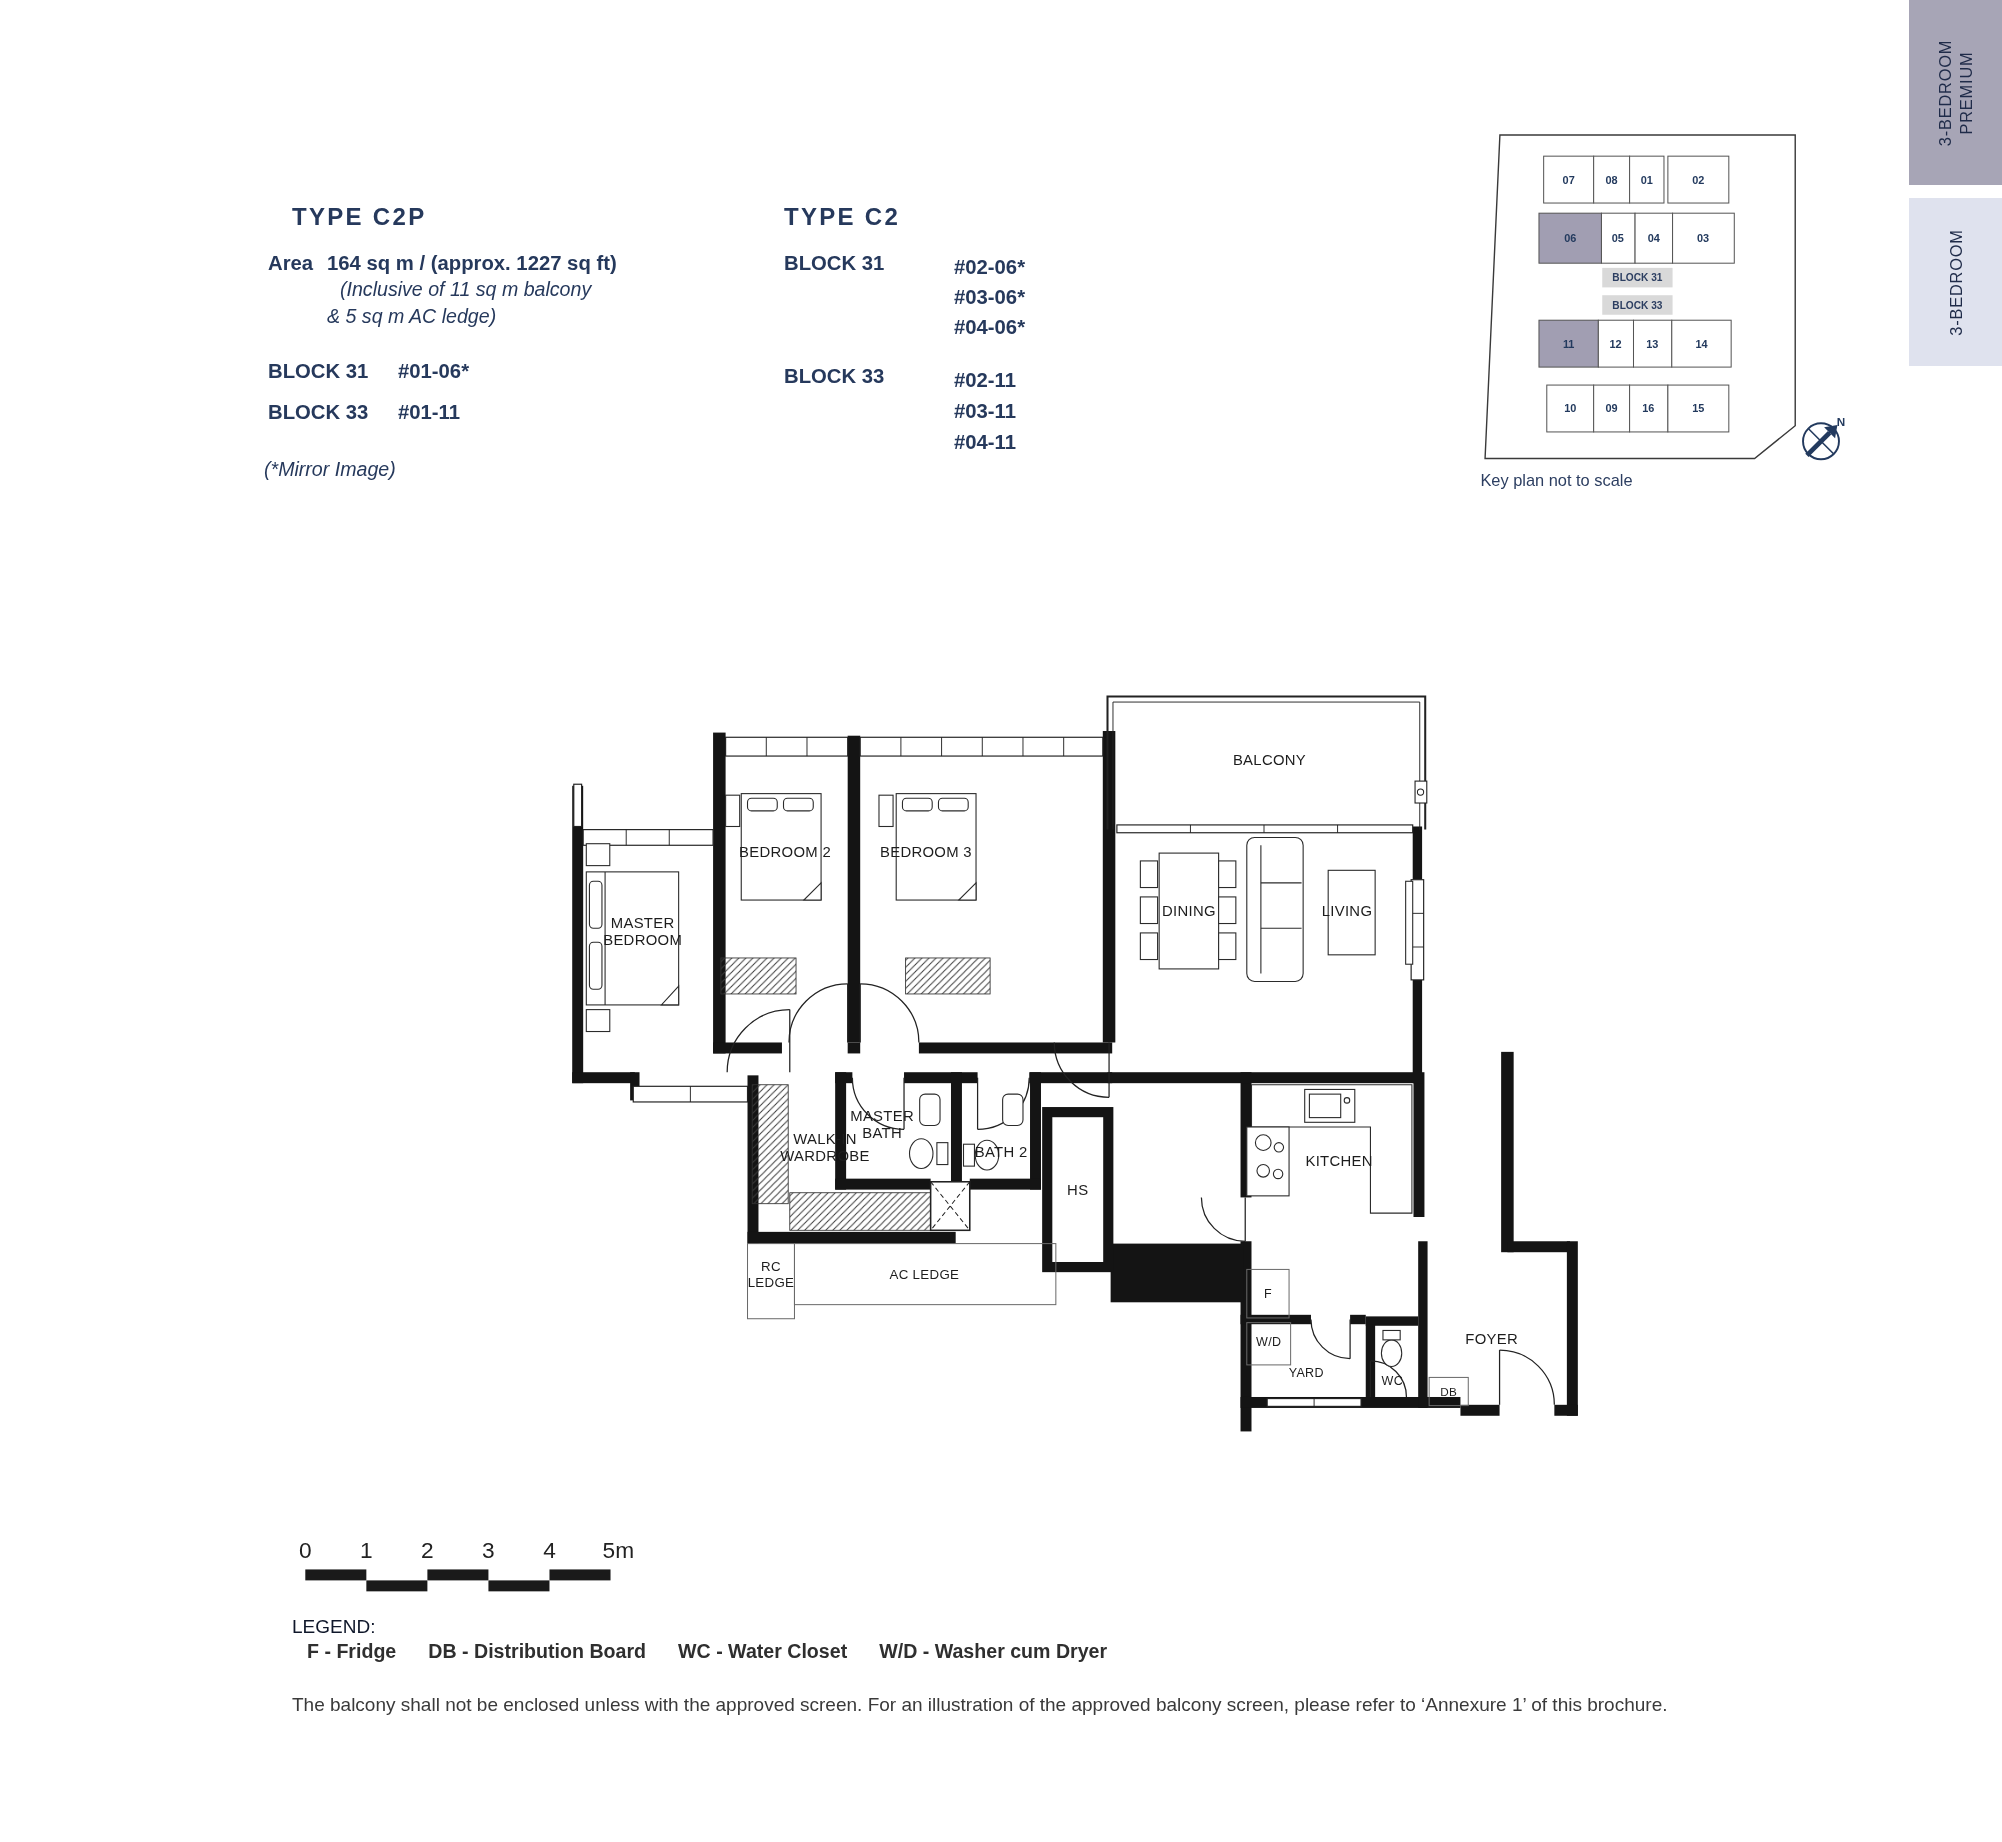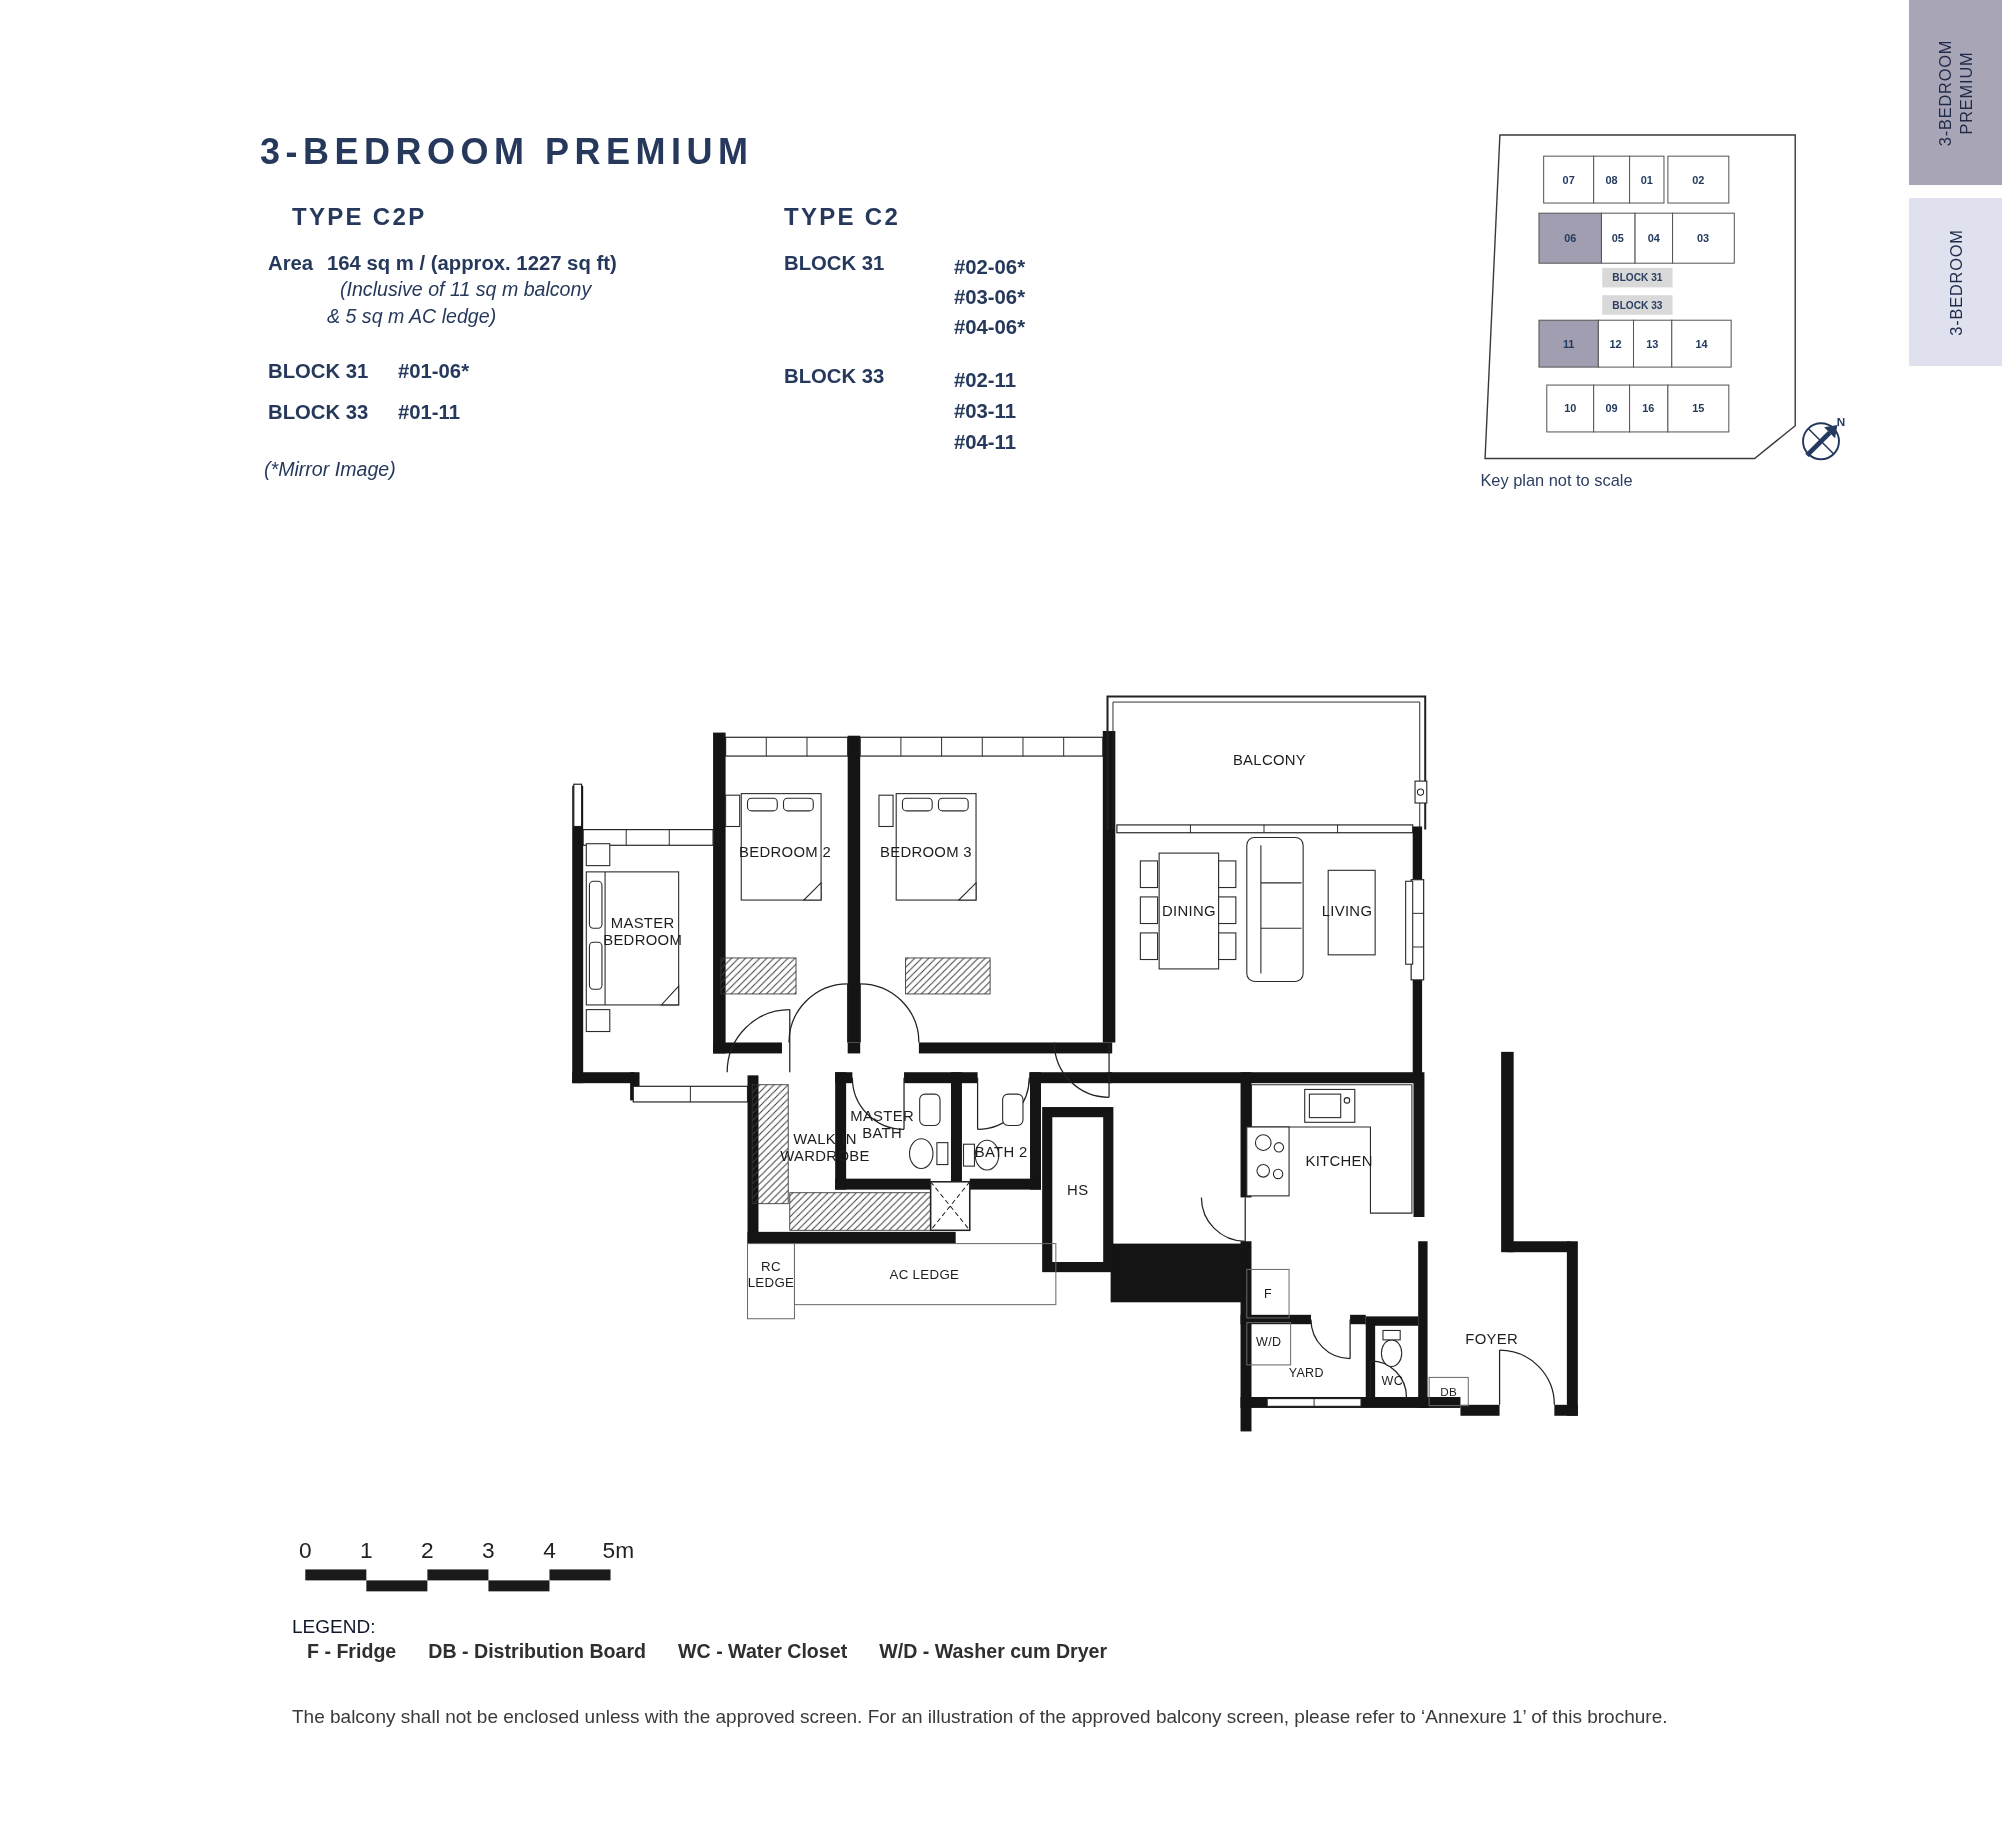--- a/index.html
+++ b/index.html
@@ -36,21 +36,20 @@
   .legend-head { position:absolute; left:292px; top:1616px; font-size:19px; color:#0f172a; }
   .legend-items { position:absolute; left:292px; top:1640px; font-size:19.6px; font-weight:700; color:#2f2f2f; white-space:nowrap;margin-left:15px; }
   .legend-items span { margin-right:26.6px; }
   .disc { position:absolute; left:292px; font-size:19px; color:#3a3a3a; white-space:nowrap; }
 </style>
 </head>
 <body>
 
 <div class="page">
 
-  <div class="title">3-BEDROOM PREMIUM</div>
 
   <div class="h-type t-c2p">TYPE C2P</div>
   <div class="info" style="left:268px; top:252px;">
     <span class="row-lbl" style="width:59px;">Area</span><span class="val">164 sq m / (approx. 1227 sq ft)</span>
   </div>
   <div class="it" style="left:340px; top:278px;">(Inclusive of 11 sq m balcony</div>
   <div class="it" style="left:327px; top:305px;">&amp; 5 sq m AC ledge)</div>
   <div class="info" style="left:268px; top:360px;">
     <span class="row-lbl">BLOCK 31</span><span>#01-06*</span>
   </div>
@@ -385,16 +384,16 @@
     </g>
   </svg>
 
   <div class="legend-head">LEGEND:</div>
   <div class="legend-items">
     <span>F - Fridge</span>
     <span>DB - Distribution Board</span>
     <span>WC - Water Closet</span>
     <span>W/D - Washer cum Dryer</span>
   </div>
-  <div class="disc" style="top:1694px;margin-top:12px;">The balcony shall not be enclosed unless with the approved screen. For an illustration of the approved balcony screen, please refer to ‘Annexure 1’ of this brochure.</div>
+  <div class="disc" style="top:1694px;">The balcony shall not be enclosed unless with the approved screen. For an illustration of the approved balcony screen, please refer to ‘Annexure 1’ of this brochure.</div>
 
 </div>
 
 
 </body></html>

